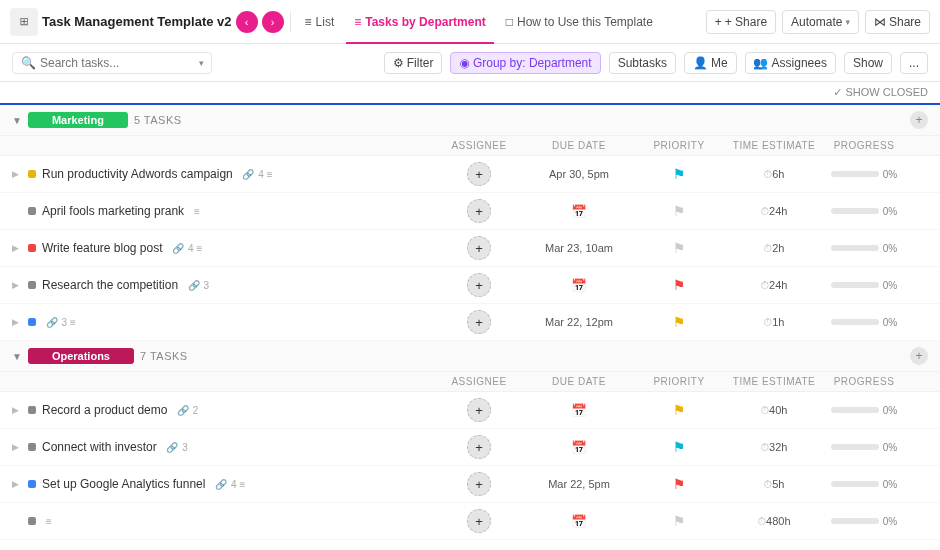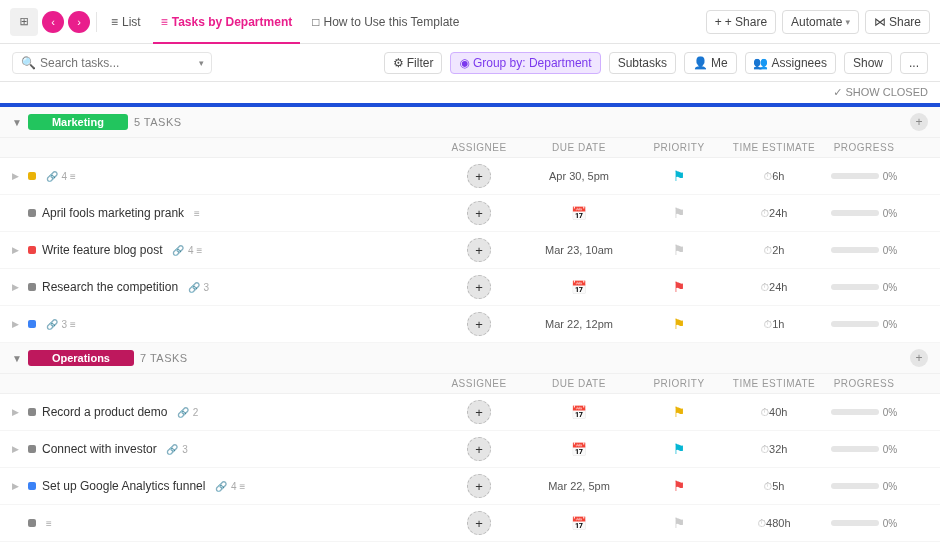--- a/index.html
+++ b/index.html
@@ -21,21 +21,21 @@
     
     .toolbar { display: flex; align-items: center; height: 38px; background: #fff; border-bottom: 1px solid #e5e5e5; padding: 0 12px; gap: 8px; }
     .search-box { display: flex; align-items: center; gap: 4px; border: 1px solid #e5e5e5; border-radius: 4px; padding: 3px 8px; min-width: 180px; }
     .search-box input { border: none; outline: none; font-size: 12px; color: #be185d; background: transparent; }
     .toolbar-sep { flex: 1; }
     .toolbar-btn { display: flex; align-items: center; gap: 3px; padding: 3px 8px; border: 1px solid #ddd; border-radius: 4px; font-size: 12px; color: #444; cursor: pointer; background: #fff; }
     .group-btn { background: #f0e6ff; border-color: #d0b0ff; color: #7c3aed; font-weight: 500; }
     .chevron-down { font-size: 9px; color: #888; }
 
     
-    .show-closed-bar { display: flex; justify-content: flex-end; padding: 4px 12px; background: #fff; border-bottom: 4px solid #1d4ed8; font-size: 11px; color: #888; }
+    .show-closed-bar { display: flex; justify-content: flex-end; padding: 4px 12px; background: #fff; border-bottom: 2px solid #1d4ed8; font-size: 11px; color: #888; }
     .show-closed-bar span { cursor: pointer; }
 
     
     .section { margin-bottom: 0; }
     .section-header { display: flex; align-items: center; gap: 6px; padding: 6px 12px; background: #fafafa; border-bottom: 1px solid #f0f0f0; }
     .collapse-btn { color: #888; font-size: 10px; cursor: pointer; }
     .dept-badge { padding: 2px 24px; border-radius: 3px; font-size: 11px; font-weight: 600; color: #fff; }
     .dept-marketing { background: #22c55e; }
     .dept-operations { background: #be185d; }
     .task-count { font-size: 11px; color: #888; font-weight: 500; letter-spacing: 0.5px; }
@@ -71,20 +71,21 @@
     .flag-yellow { color: #eab308; }
     .clock-icon { color: #bbb; font-size: 11px; }
 
     .scroll-area { overflow-y: auto; height: calc(550px - 44px - 38px - 24px); }
   </style>
 </head>
 <body>
 
 <div class="topbar">
   <div class="topbar-icon">⊞</div>
+  <span class="topbar-title">Task Management Template v2</span>
   <div class="nav-arrow">‹</div>
   <div class="nav-arrow">›</div>
   <div class="divider-v"></div>
 
   <div class="tab">
     <span>≡</span>
     <span>List</span>
   </div>
 
   <div class="tab active">
@@ -167,20 +168,21 @@
       <div class="col">PRIORITY</div>
       <div class="col">TIME ESTIMATE</div>
       <div class="col">PROGRESS</div>
       <div class="col"></div>
     </div>
 
     <div class="task-row">
       <div class="task-name-cell">
         <span class="expand-arrow">▶</span>
         <span class="task-color-dot" style="background:#eab308;"></span>
+        <span class="task-name">Run productivity Adwords campaign</span>
         <span class="task-meta">
           <span class="meta-icon">🔗</span>
           <span class="meta-count">4</span>
           <span class="meta-icon">≡</span>
         </span>
       </div>
       <div class="task-cell">
         <div class="assignee-avatar">+</div>
       </div>
       <div class="task-cell">

